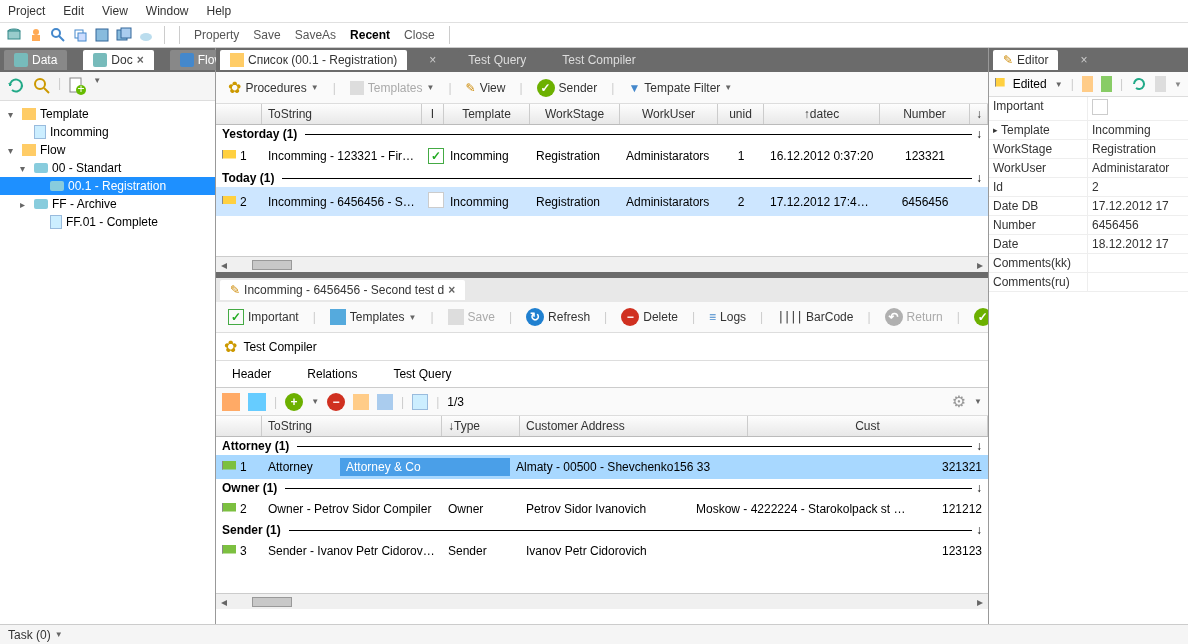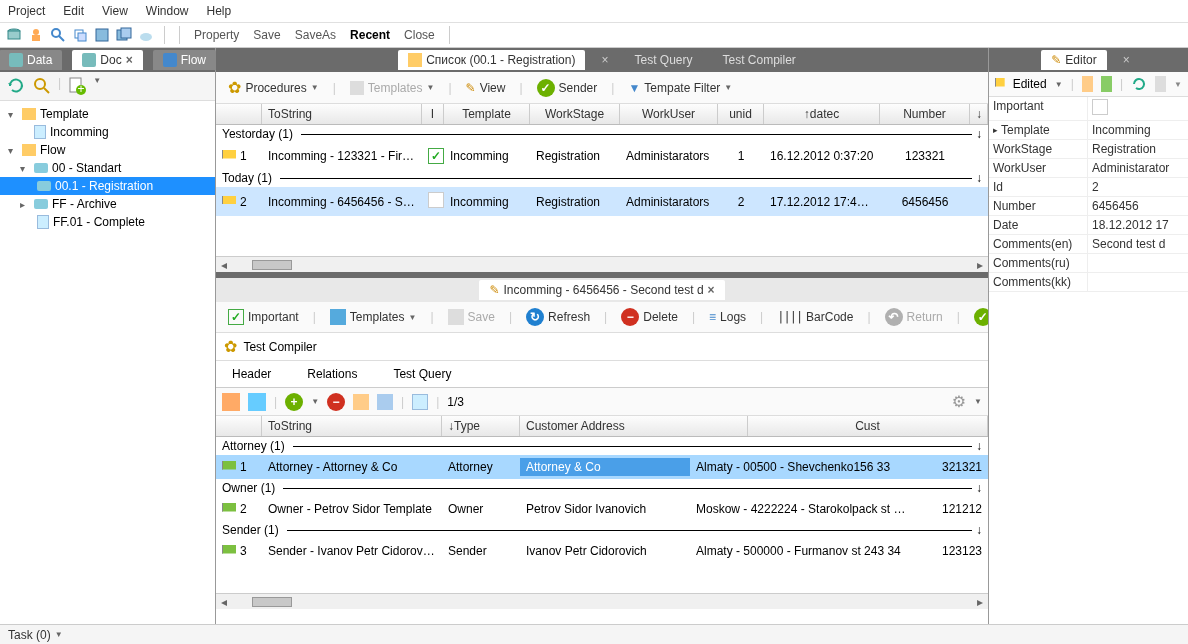--- a/index.html
+++ b/index.html
@@ -6,40 +6,40 @@
 body { background: #fff; width: 1188px; height: 644px; overflow: hidden; display: flex; flex-direction: column; }
 .menubar { background: #fff; padding: 4px 8px; display: flex; gap: 18px; border-bottom: 1px solid #e0e0e0; }
 .menubar span { cursor: pointer; color: #333; }
 .toolbar1 { background: #fff; padding: 3px 6px; display: flex; align-items: center; gap: 6px; border-bottom: 1px solid #ccc; }
 .toolbar1 .sep { width: 1px; height: 18px; background: #ccc; margin: 0 4px; }
 .toolbar1 .txtbtn { color: #555; cursor: pointer; padding: 2px 4px; }
 .toolbar1 .txtbtn.bold { color: #000; font-weight: bold; }
 .icon-sq { width: 16px; height: 16px; display: inline-block; }
 .main { flex: 1; display: flex; min-height: 0; }
 .left-panel { width: 216px; display: flex; flex-direction: column; border-right: 1px solid #999; }
-.tabs-bar { background: #6b6b6b; display: flex; align-items: center; padding: 2px 4px; gap: 10px; justify-content: center; }
+.tabs-bar { background: #6b6b6b; display: flex; align-items: center; padding: 2px 4px; gap: 16px; }
 .tab { background: #888; color: #fff; padding: 3px 10px; display: flex; align-items: center; gap: 4px; border-radius: 2px 2px 0 0; cursor: pointer; }
 .tab.active { background: #fff; color: #333; }
 .tab .close { color: #666; font-weight: bold; cursor: pointer; }
 .left-toolbar { background: #f5f5f5; padding: 4px 6px; display: flex; gap: 6px; border-bottom: 1px solid #ddd; }
 .tree { flex: 1; background: #fff; overflow: auto; padding: 4px 0; }
 .tree .node { padding: 2px 8px; display: flex; align-items: center; gap: 4px; cursor: pointer; white-space: nowrap; }
 .tree .node.selected { background: #1e90ff; color: #fff; }
 .tree .expander { width: 10px; color: #666; font-size: 10px; }
 .tree .indent1 { padding-left: 20px; }
-.tree .indent2 { padding-left: 23px; }
+.tree .indent2 { padding-left: 36px; }
 .center-panel { flex: 1; display: flex; flex-direction: column; min-width: 0; }
 .right-panel { width: 200px; display: flex; flex-direction: column; border-left: 1px solid #999; }
 .toolbar2 { background: #fafafa; padding: 4px 6px; display: flex; align-items: center; gap: 8px; border-bottom: 1px solid #ddd; }
 .tbtn { display: flex; align-items: center; gap: 4px; padding: 2px 6px; cursor: pointer; color: #333; }
 .tbtn .arrow { font-size: 8px; color: #666; }
 .grid { background: #fff; }
 .grid-header { display: flex; background: linear-gradient(#fdfdfd, #e8e8e8); border-bottom: 1px solid #bbb; }
 .grid-header .col { padding: 3px 6px; border-right: 1px solid #ccc; color: #333; text-align: center; }
-.group-row { display: flex; align-items: center; padding: 2px 6px; font-weight: normal; }
+.group-row { display: flex; align-items: center; padding: 2px 6px; font-weight: bold; }
 .group-row .line { flex: 1; height: 1px; background: #000; margin-left: 8px; }
 .group-row .dn { margin-left: 4px; }
 .data-row { display: flex; align-items: center; padding: 3px 0; }
 .data-row.sel { background: #cde6ff; }
 .data-row.sel2 { background: #a8d8ff; }
 .data-row .cell { padding: 2px 6px; overflow: hidden; white-space: nowrap; text-overflow: ellipsis; }
 .flag { width: 14px; height: 12px; display: inline-block; background: #ffd040; clip-path: polygon(0 0, 100% 0, 100% 70%, 0 70%); position: relative; }
 .flag::after { content: ''; position: absolute; left: 0; top: 0; width: 1px; height: 16px; background: #888; }
 .flag.green { background: #7cc040; }
 .check-green { width: 16px; height: 16px; display: inline-flex; align-items: center; justify-content: center; border: 1px solid #4a4; color: #2a2; font-weight: bold; }
@@ -407,56 +407,54 @@
       <div class="group-row">
           <span>Attorney (1)</span>
           <div class="line"></div>
           <span class="dn">↓</span>
         </div>
       <div class="data-row sel2">
         <div class="cell" style="width:46px;display:flex;gap:4px;align-items:center">
             <span class="flag green"></span>
             <span>1</span>
           </div>
-        <div class="cell" style="width:180px">Attorney - Attorney &amp; Co</div>
         <div class="cell" style="width:78px">Attorney</div>
         <div class="cell" style="width:170px;background:#4a9fe8;color:#fff">Attorney &amp; Co</div>
         <div class="cell" style="width:228px">Almaty - 00500 - Shevchenko156 33</div>
         <div class="cell" style="flex:1;text-align:right">321321</div>
       </div>
       <div class="group-row">
           <span>Owner (1)</span>
           <div class="line"></div>
           <span class="dn">↓</span>
         </div>
       <div class="data-row">
         <div class="cell" style="width:46px;display:flex;gap:4px;align-items:center">
             <span class="flag green"></span>
             <span>2</span>
           </div>
-        <div class="cell" style="width:180px">Owner - Petrov Sidor Template</div>
+        <div class="cell" style="width:180px">Owner - Petrov Sidor Compiler</div>
         <div class="cell" style="width:78px">Owner</div>
         <div class="cell" style="width:170px">Petrov Sidor Ivanovich</div>
         <div class="cell" style="width:228px">Moskow - 4222224 - Starokolpack st 321</div>
         <div class="cell" style="flex:1;text-align:right">121212</div>
       </div>
       <div class="group-row">
           <span>Sender (1)</span>
           <div class="line"></div>
           <span class="dn">↓</span>
         </div>
       <div class="data-row">
         <div class="cell" style="width:46px;display:flex;gap:4px;align-items:center">
             <span class="flag green"></span>
             <span>3</span>
           </div>
         <div class="cell" style="width:180px">Sender - Ivanov Petr Cidorovich</div>
         <div class="cell" style="width:78px">Sender</div>
         <div class="cell" style="width:170px">Ivanov Petr Cidorovich</div>
-        <div class="cell" style="width:228px">Almaty - 500000 - Furmanov st 243 34</div>
         <div class="cell" style="flex:1;text-align:right">123123</div>
       </div>
       <div style="height:30px"></div>
       <div class="scrollbar-h">
           <span class="arrow-l">◂</span>
           <div class="thumb"></div>
           <div style="flex:1"></div>
           <span class="arrow-r">▸</span>
         </div>
     </div>
@@ -504,37 +502,37 @@
         </div>
       <div class="prop-row">
           <div class="k">WorkUser</div>
           <div class="v">Administarator</div>
         </div>
       <div class="prop-row">
           <div class="k">Id</div>
           <div class="v">2</div>
         </div>
       <div class="prop-row">
+          <div class="k">Date DB</div>
+          <div class="v">17.12.2012 17</div>
+        </div>
+      <div class="prop-row">
           <div class="k">Number</div>
           <div class="v">6456456</div>
         </div>
       <div class="prop-row">
           <div class="k">Date</div>
           <div class="v">18.12.2012 17</div>
         </div>
       <div class="prop-row">
-          <div class="k">Comments(en)</div>
-          <div class="v">Second test d</div>
+          <div class="k">Comments(kk)</div>
+          <div class="v"></div>
         </div>
       <div class="prop-row">
           <div class="k">Comments(ru)</div>
-          <div class="v"></div>
-        </div>
-      <div class="prop-row">
-          <div class="k">Comments(kk)</div>
           <div class="v"></div>
         </div>
     </div>
   </div>
 </div>
 
 <div class="status-bar">
   <span>Task (0)</span>
   <span style="font-size:8px;color:#666;margin-left:4px">▼</span>
 </div>

